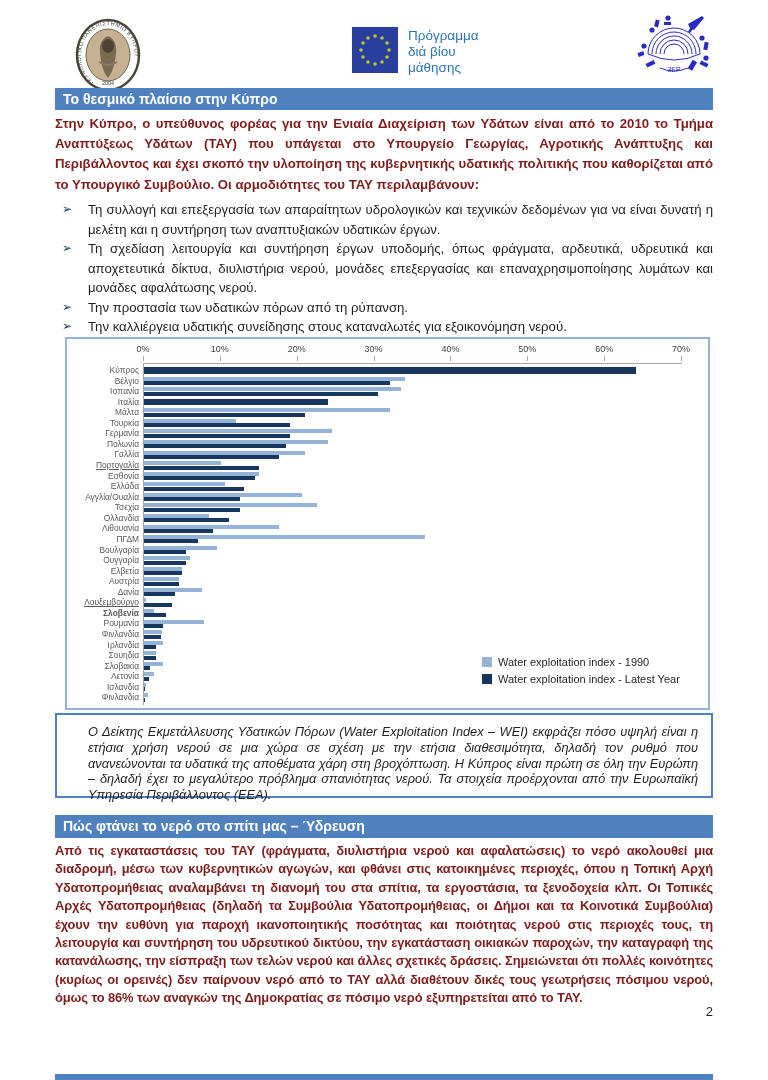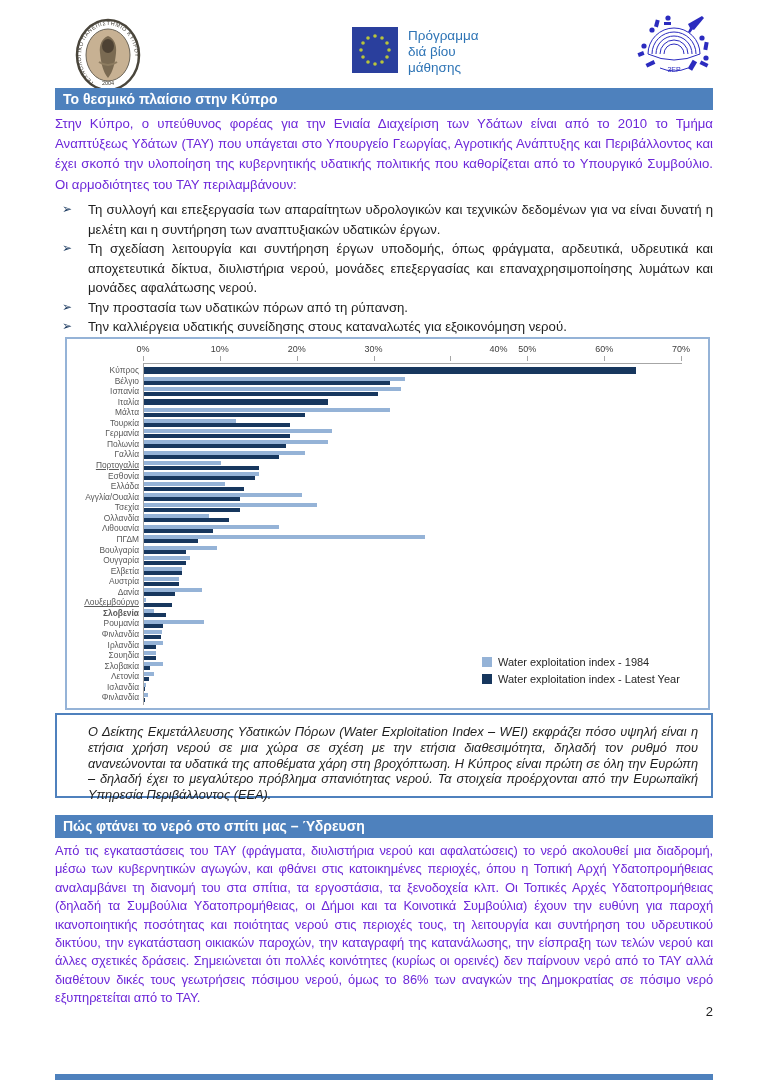--- a/index.html
+++ b/index.html
@@ -5,21 +5,21 @@
   html,body{margin:0;padding:0;background:#fff;}
   .page{position:relative;width:768px;height:1080px;background:#ffffff;
         font-family:"Liberation Sans",sans-serif;color:#1f1f1f;overflow:hidden;}
   .abs{position:absolute;}
 
   
   .h-bar{background:#4E81BD;color:#ffffff;font-weight:bold;font-size:14px;
          line-height:22px;padding-left:8px;box-sizing:border-box;}
 
   
-  .body-text{font-size:13.2px;line-height:20.2px;text-align:justify;color:#6d28d9;}
+  .body-text{font-size:13.2px;line-height:20.2px;text-align:justify;color:#7f1d1d;font-weight:bold;}
   .p2{font-size:12.9px;line-height:18.4px;letter-spacing:-0.1px;}
 
   
   ul.bullets{list-style:none;margin:0;padding:0;}
   ul.bullets li{position:relative;padding-left:33px;text-align:justify;
                 font-size:13.2px;line-height:19.5px;color:#1f1f1f;}
   ul.bullets .marker{position:absolute;left:7px;top:0;color:#17365D;font-size:12px;}
 
   
   .eu-text div{font-size:13.5px;line-height:16px;color:#2E74B5;}
@@ -134,21 +134,21 @@
 
   <div class="abs chart-box" id="chart" style="left:65px;top:337px;width:645px;height:373px;">
       <div class="tick-label" style="left: 76px; top: 5px; position: absolute;">0%</div>
       <div class="tick-mark" style="left: 76px; top: 17px; position: absolute;"></div>
       <div class="tick-label" style="left: 152.857px; top: 5px; position: absolute;">10%</div>
       <div class="tick-mark" style="left: 152.857px; top: 17px; position: absolute;"></div>
       <div class="tick-label" style="left: 229.714px; top: 5px; position: absolute;">20%</div>
       <div class="tick-mark" style="left: 229.714px; top: 17px; position: absolute;"></div>
       <div class="tick-label" style="left: 306.571px; top: 5px; position: absolute;">30%</div>
       <div class="tick-mark" style="left: 306.571px; top: 17px; position: absolute;"></div>
-      <div class="tick-label" style="left: 383.429px; top: 5px; position: absolute; margin-left: 48px;">40%</div>
+      <div class="tick-label" style="left: 383.429px; top: 5px; position: absolute;">40%</div>
       <div class="tick-mark" style="left: 383.429px; top: 17px; position: absolute;"></div>
       <div class="tick-label" style="left: 460.286px; top: 5px; position: absolute;">50%</div>
       <div class="tick-mark" style="left: 460.286px; top: 17px; position: absolute;"></div>
       <div class="tick-label" style="left: 537.143px; top: 5px; position: absolute;">60%</div>
       <div class="tick-mark" style="left: 537.143px; top: 17px; position: absolute;"></div>
       <div class="tick-label" style="left: 614px; top: 5px; position: absolute;">70%</div>
       <div class="tick-mark" style="left: 614px; top: 17px; position: absolute;"></div>
       <div style="left: 76px; top: 24px; width: 539px; height: 1px; background: rgb(166, 166, 166); position: absolute;"></div>
       <div style="left: 76px; top: 24px; width: 1px; height: 341.92px; background: rgb(166, 166, 166); position: absolute;"></div>
       <div class="cat-label" style="top: 26px; line-height: 10.56px; position: absolute;">Κύπρος</div>
@@ -241,21 +241,21 @@
       <div style="left: 77px; top: 337.74px; width: 4.61143px; height: 4px; background: rgb(23, 55, 94); position: absolute;"></div>
       <div class="cat-label" style="top: 342.8px; line-height: 10.56px; position: absolute;">Ισλανδία</div>
       <div style="left: 77px; top: 343.9px; width: 1.53714px; height: 4px; background: rgb(149, 179, 215); position: absolute;"></div>
       <div style="left: 77px; top: 348.3px; width: 0.768571px; height: 4px; background: rgb(23, 55, 94); position: absolute;"></div>
       <div class="cat-label" style="top: 353.36px; line-height: 10.56px; position: absolute;">Φινλανδία</div>
       <div style="left: 77px; top: 354.46px; width: 3.84286px; height: 4px; background: rgb(149, 179, 215); position: absolute;"></div>
       <div style="left: 77px; top: 358.86px; width: 0.768571px; height: 4px; background: rgb(23, 55, 94); position: absolute;"></div>
       <div class="legend" style="left: 415px; top: 314px; position: absolute;">
         <div class="legend-row">
           <span class="legend-chip" style="background: rgb(149, 179, 215);"></span>
-          <span>Water exploitation index - 1984</span>
+          <span>Water exploitation index - 1990</span>
         </div>
         <div class="legend-row">
           <span class="legend-chip" style="background: rgb(23, 55, 94);"></span>
           <span>Water exploitation index - Latest Year</span>
         </div>
       </div>
     </div>
 
   <div class="abs note-box" style="left:55px;top:713px;width:658px;height:85px;">Ο Δείκτης Εκμετάλλευσης Υδατικών Πόρων (Water Exploitation Index – WEI) εκφράζει πόσο υψηλή είναι η ετήσια χρήση νερού σε μια χώρα σε σχέση με την ετήσια διαθεσιμότητα, δηλαδή τον ρυθμό που ανανεώνονται τα υδατικά της αποθέματα χάρη στη βροχόπτωση. Η Κύπρος είναι πρώτη σε όλη την Ευρώπη – δηλαδή έχει το μεγαλύτερο πρόβλημα σπανιότητας νερού. Τα στοιχεία προέρχονται από την Ευρωπαϊκή Υπηρεσία Περιβάλλοντος (ΕΕΑ).</div>
 

